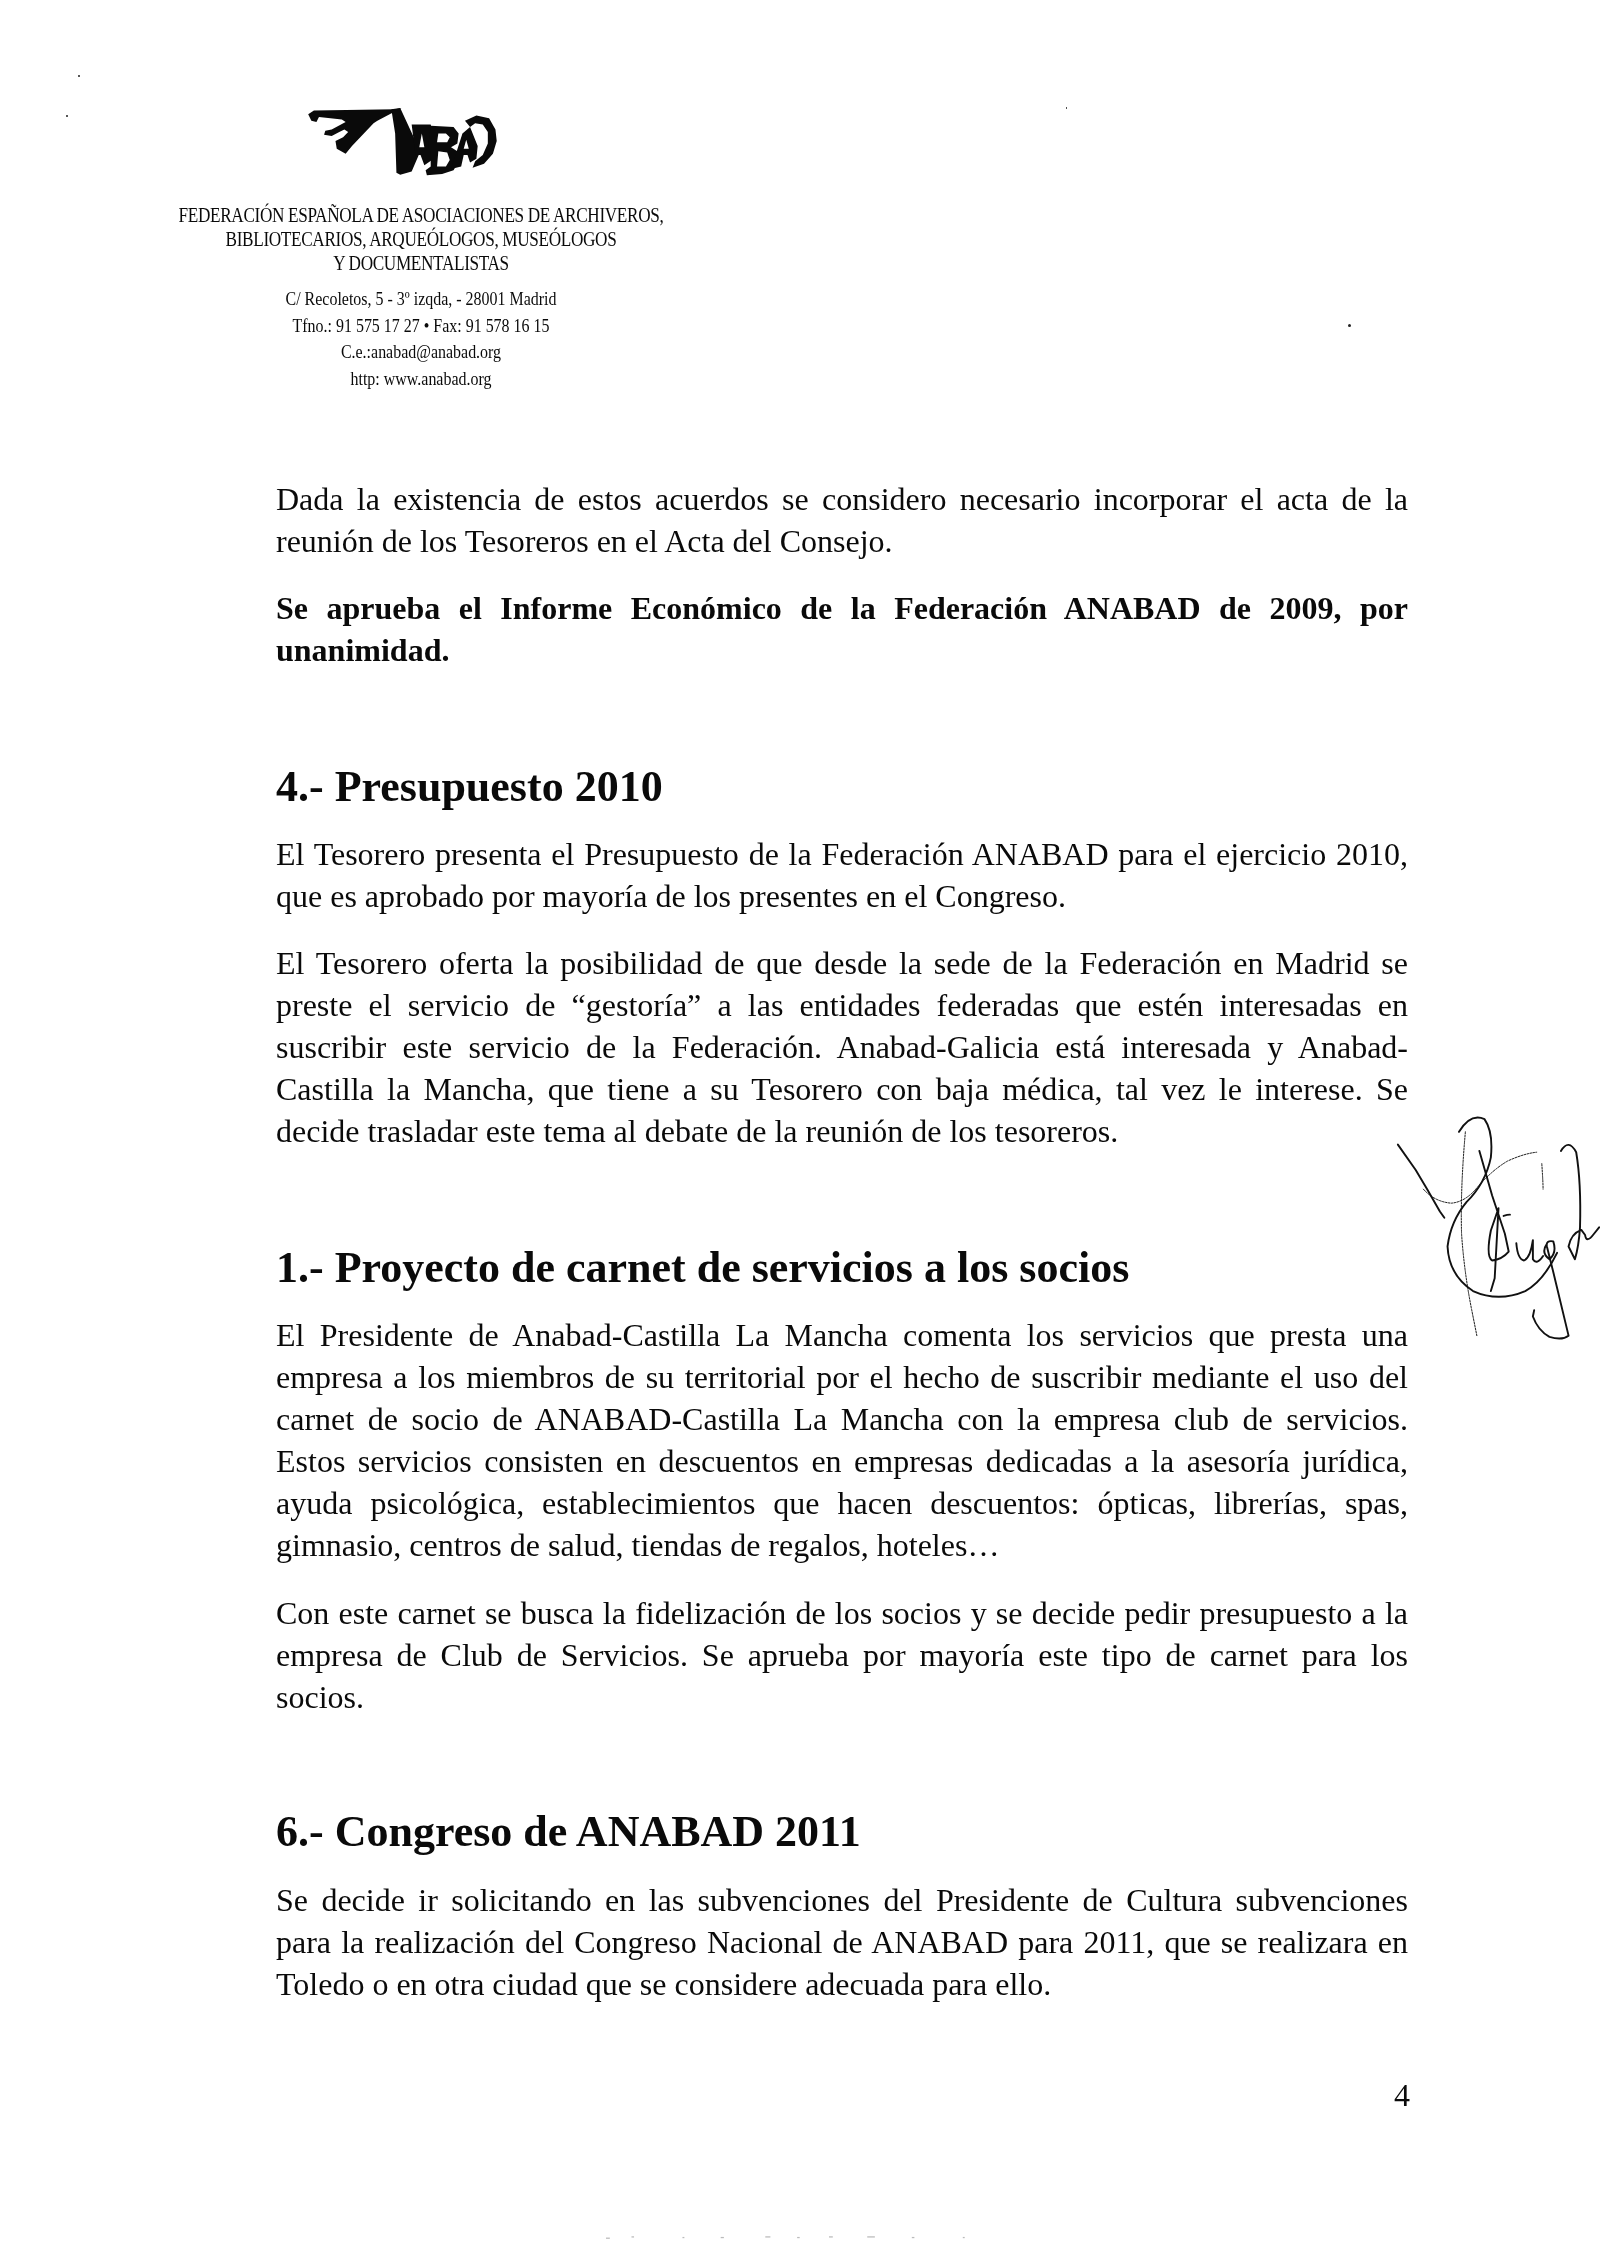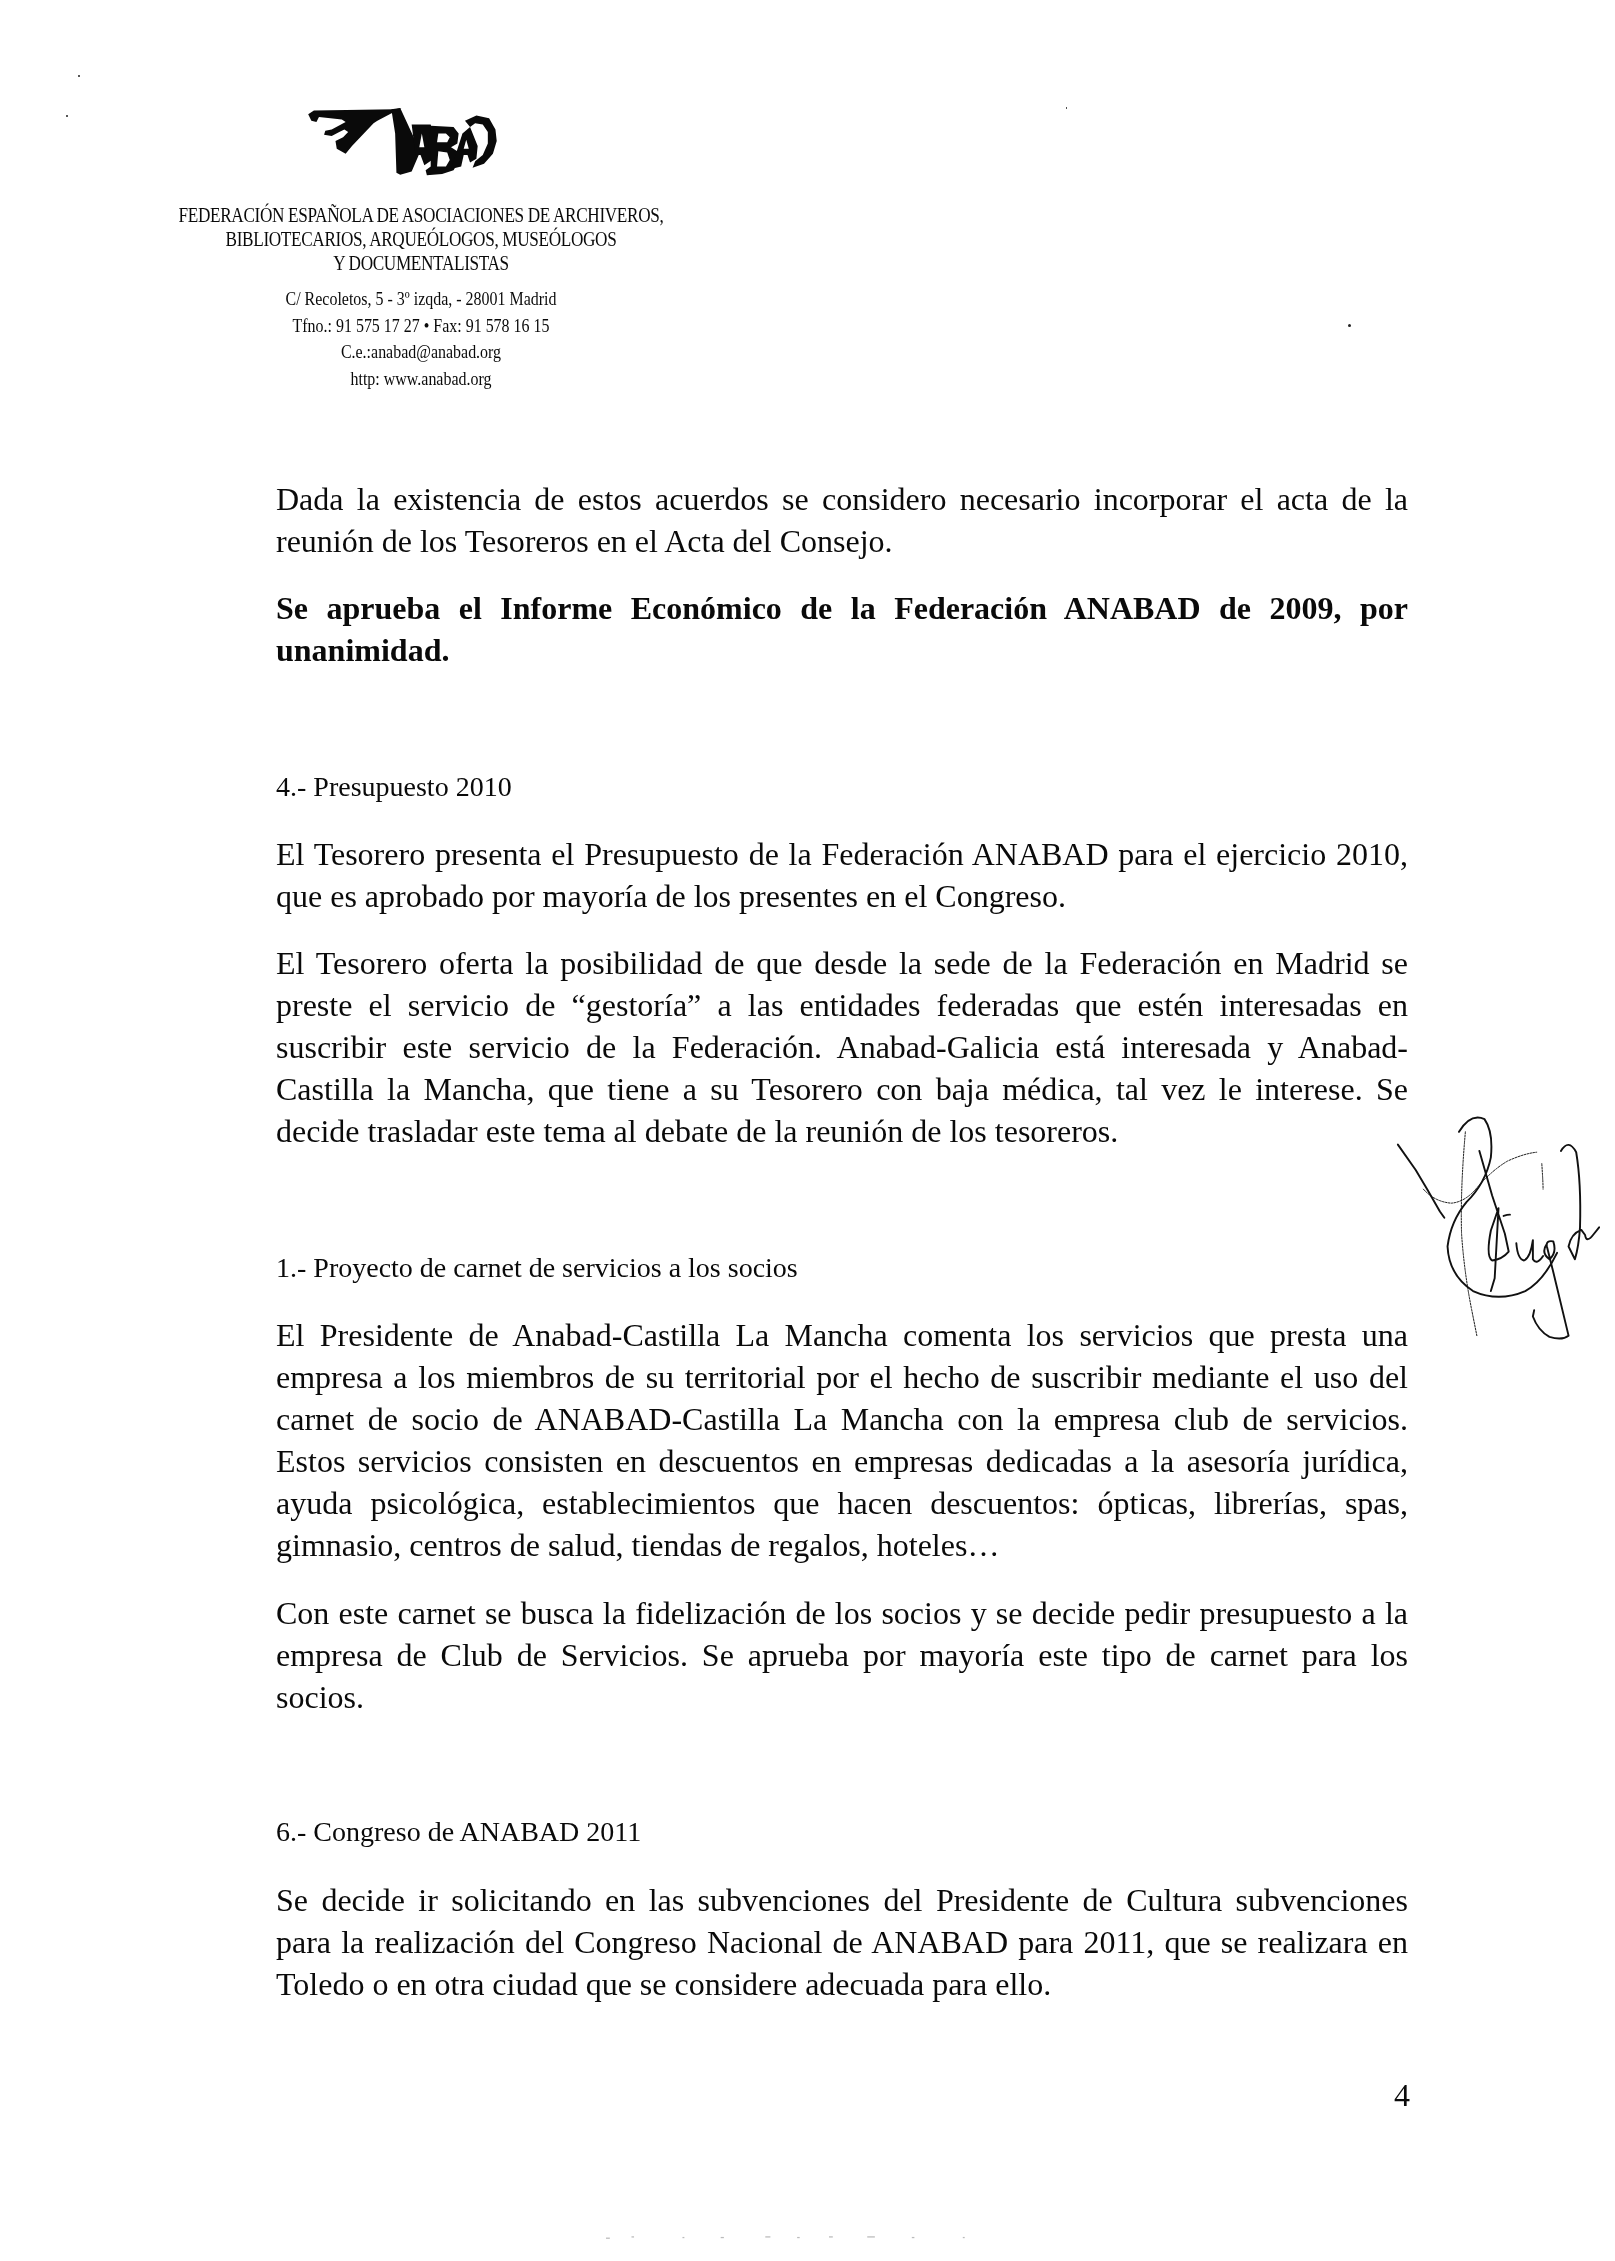--- a/index.html
+++ b/index.html
@@ -12,22 +12,22 @@
          font-family: "Liberation Serif", serif; white-space: nowrap; }
   .org-name { font-size: 20px; line-height: 24px; top: 203px; letter-spacing: -0.4px; transform: scaleX(0.86); transform-origin: 325px 0; }
   .org-name div { height: 24px; }
   .org-name .l3 { height: 25.5px; }
   .contact { font-size: 19px; line-height: 26.6px; top: 286px; transform: scaleX(0.84); transform-origin: 325px 0; }
 
   
   .blk { position: absolute; left: 276px; width: 1132px; font-size: 32px; line-height: 42px;
          text-align: justify; text-align-last: left; }
   .blk p { margin: 0; }
-  .heading { position: absolute; left: 276px; font-size: 28px; line-height: 42px;
-             font-weight: normal; white-space: nowrap; }
+  .heading { position: absolute; left: 276px; font-size: 44px; line-height: 42px;
+             font-weight: bold; white-space: nowrap; }
 
   
   #p1 { top: 478px; }
   #p2 { top: 587px; font-weight: bold; }
   #h4 { top: 766px; }
   #p3 { top: 833px; }
   #p4 { top: 942px; }
   #h5 { top: 1247px; }
   #p5 { top: 1314px; }
   #p6 { top: 1592px; }

